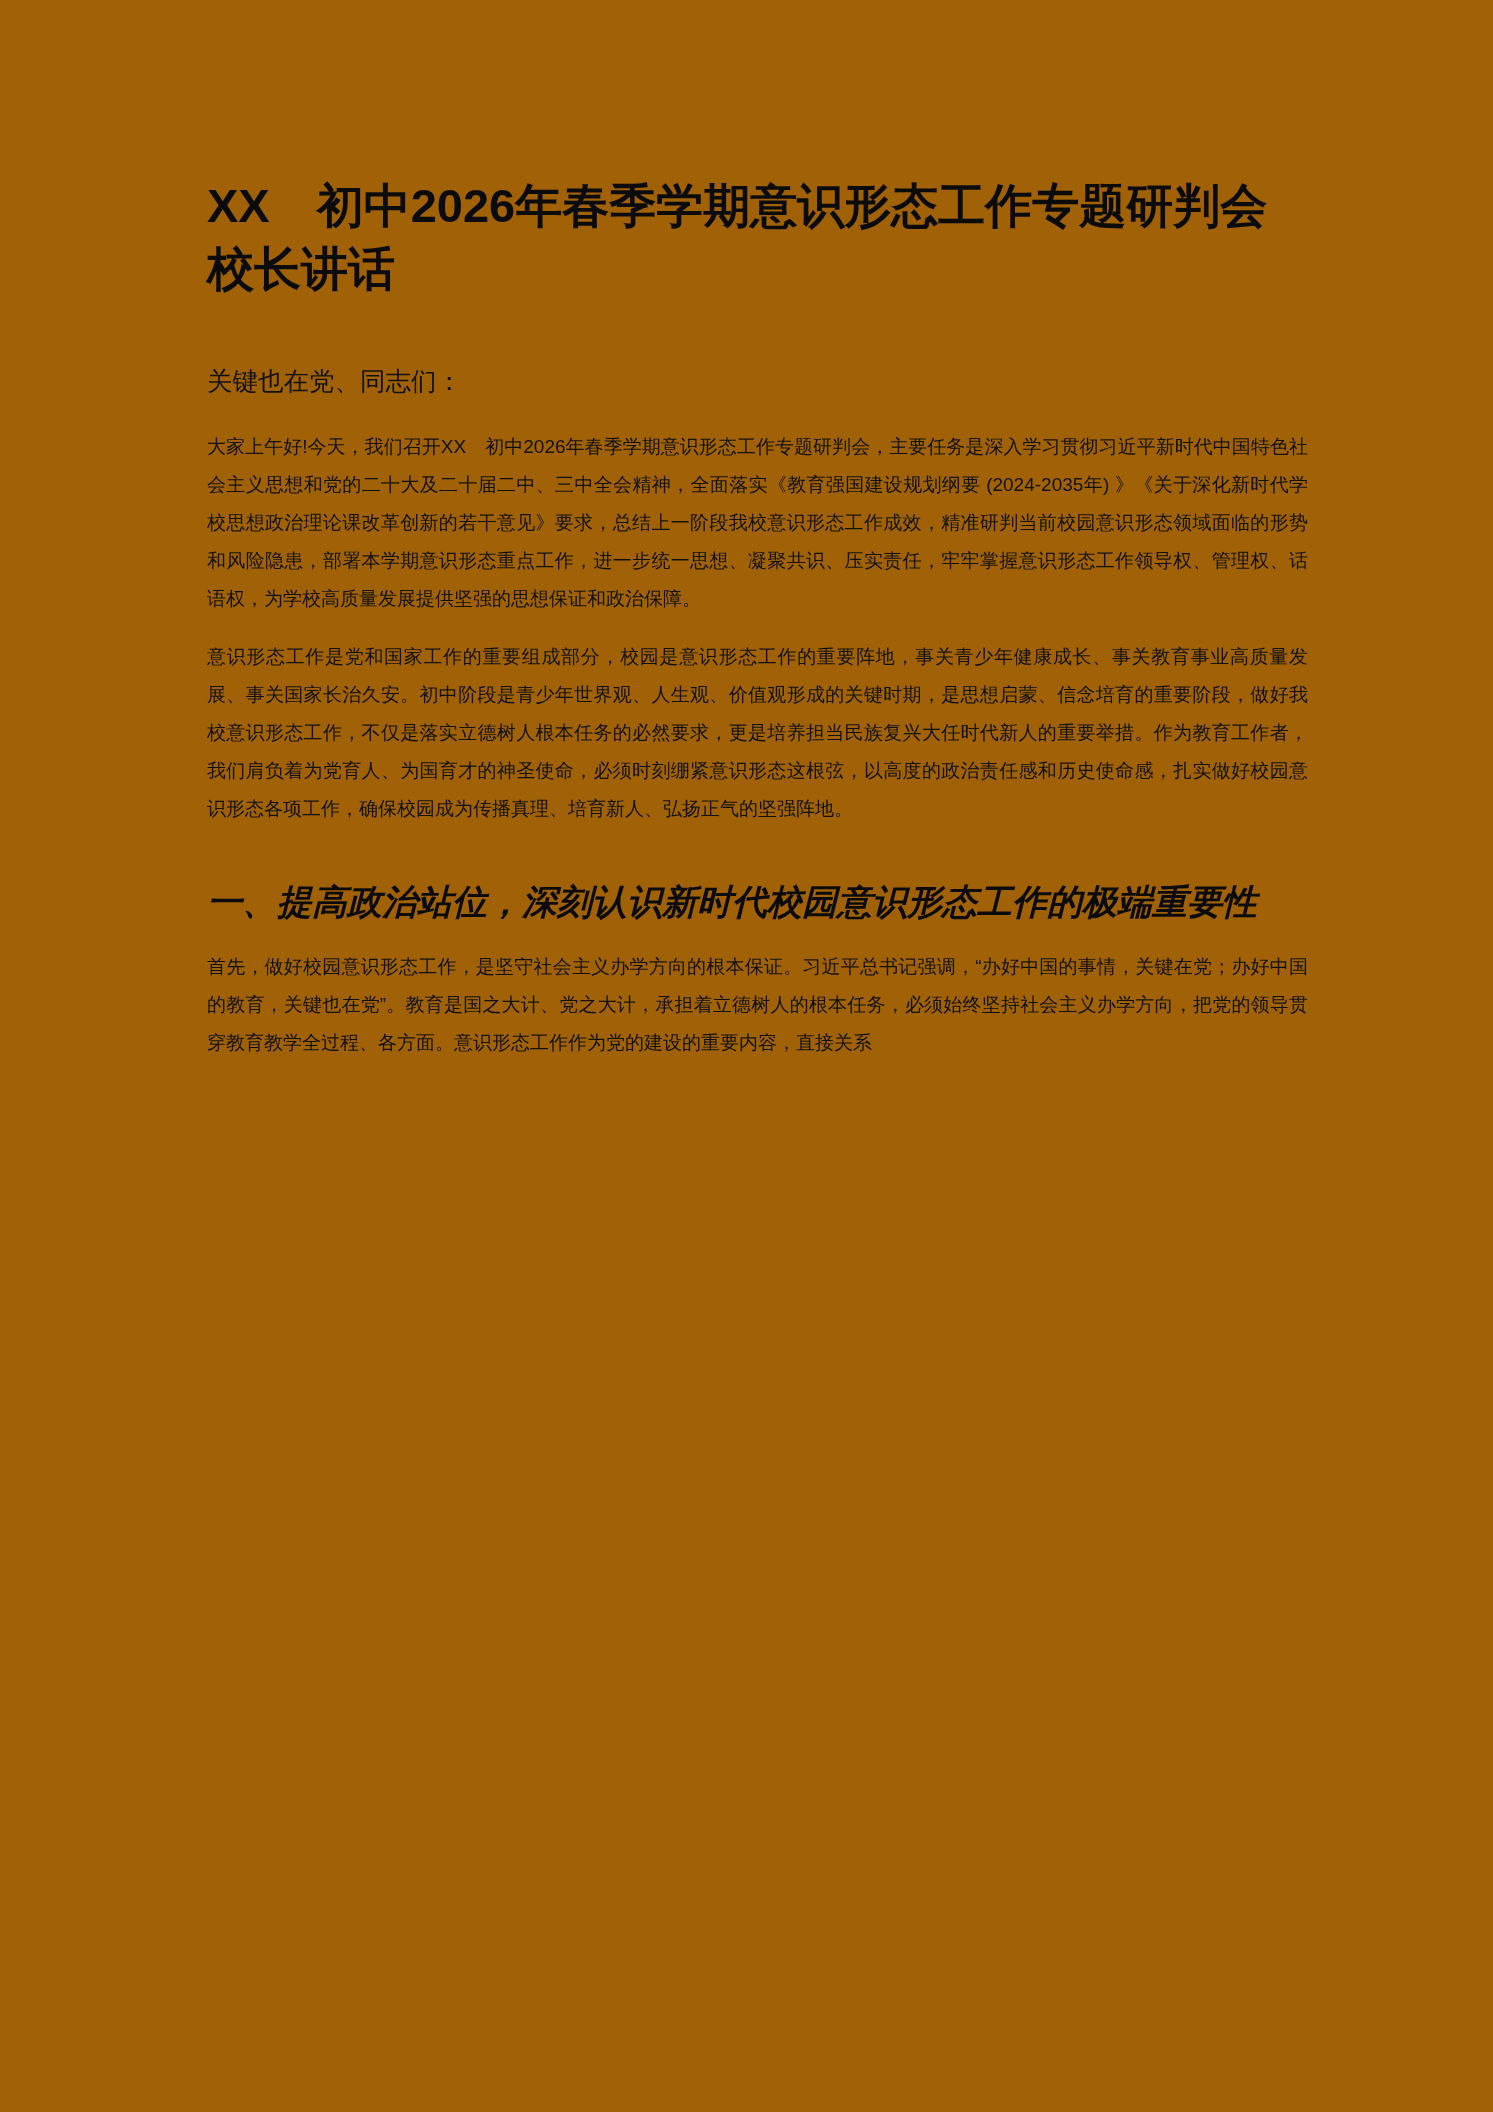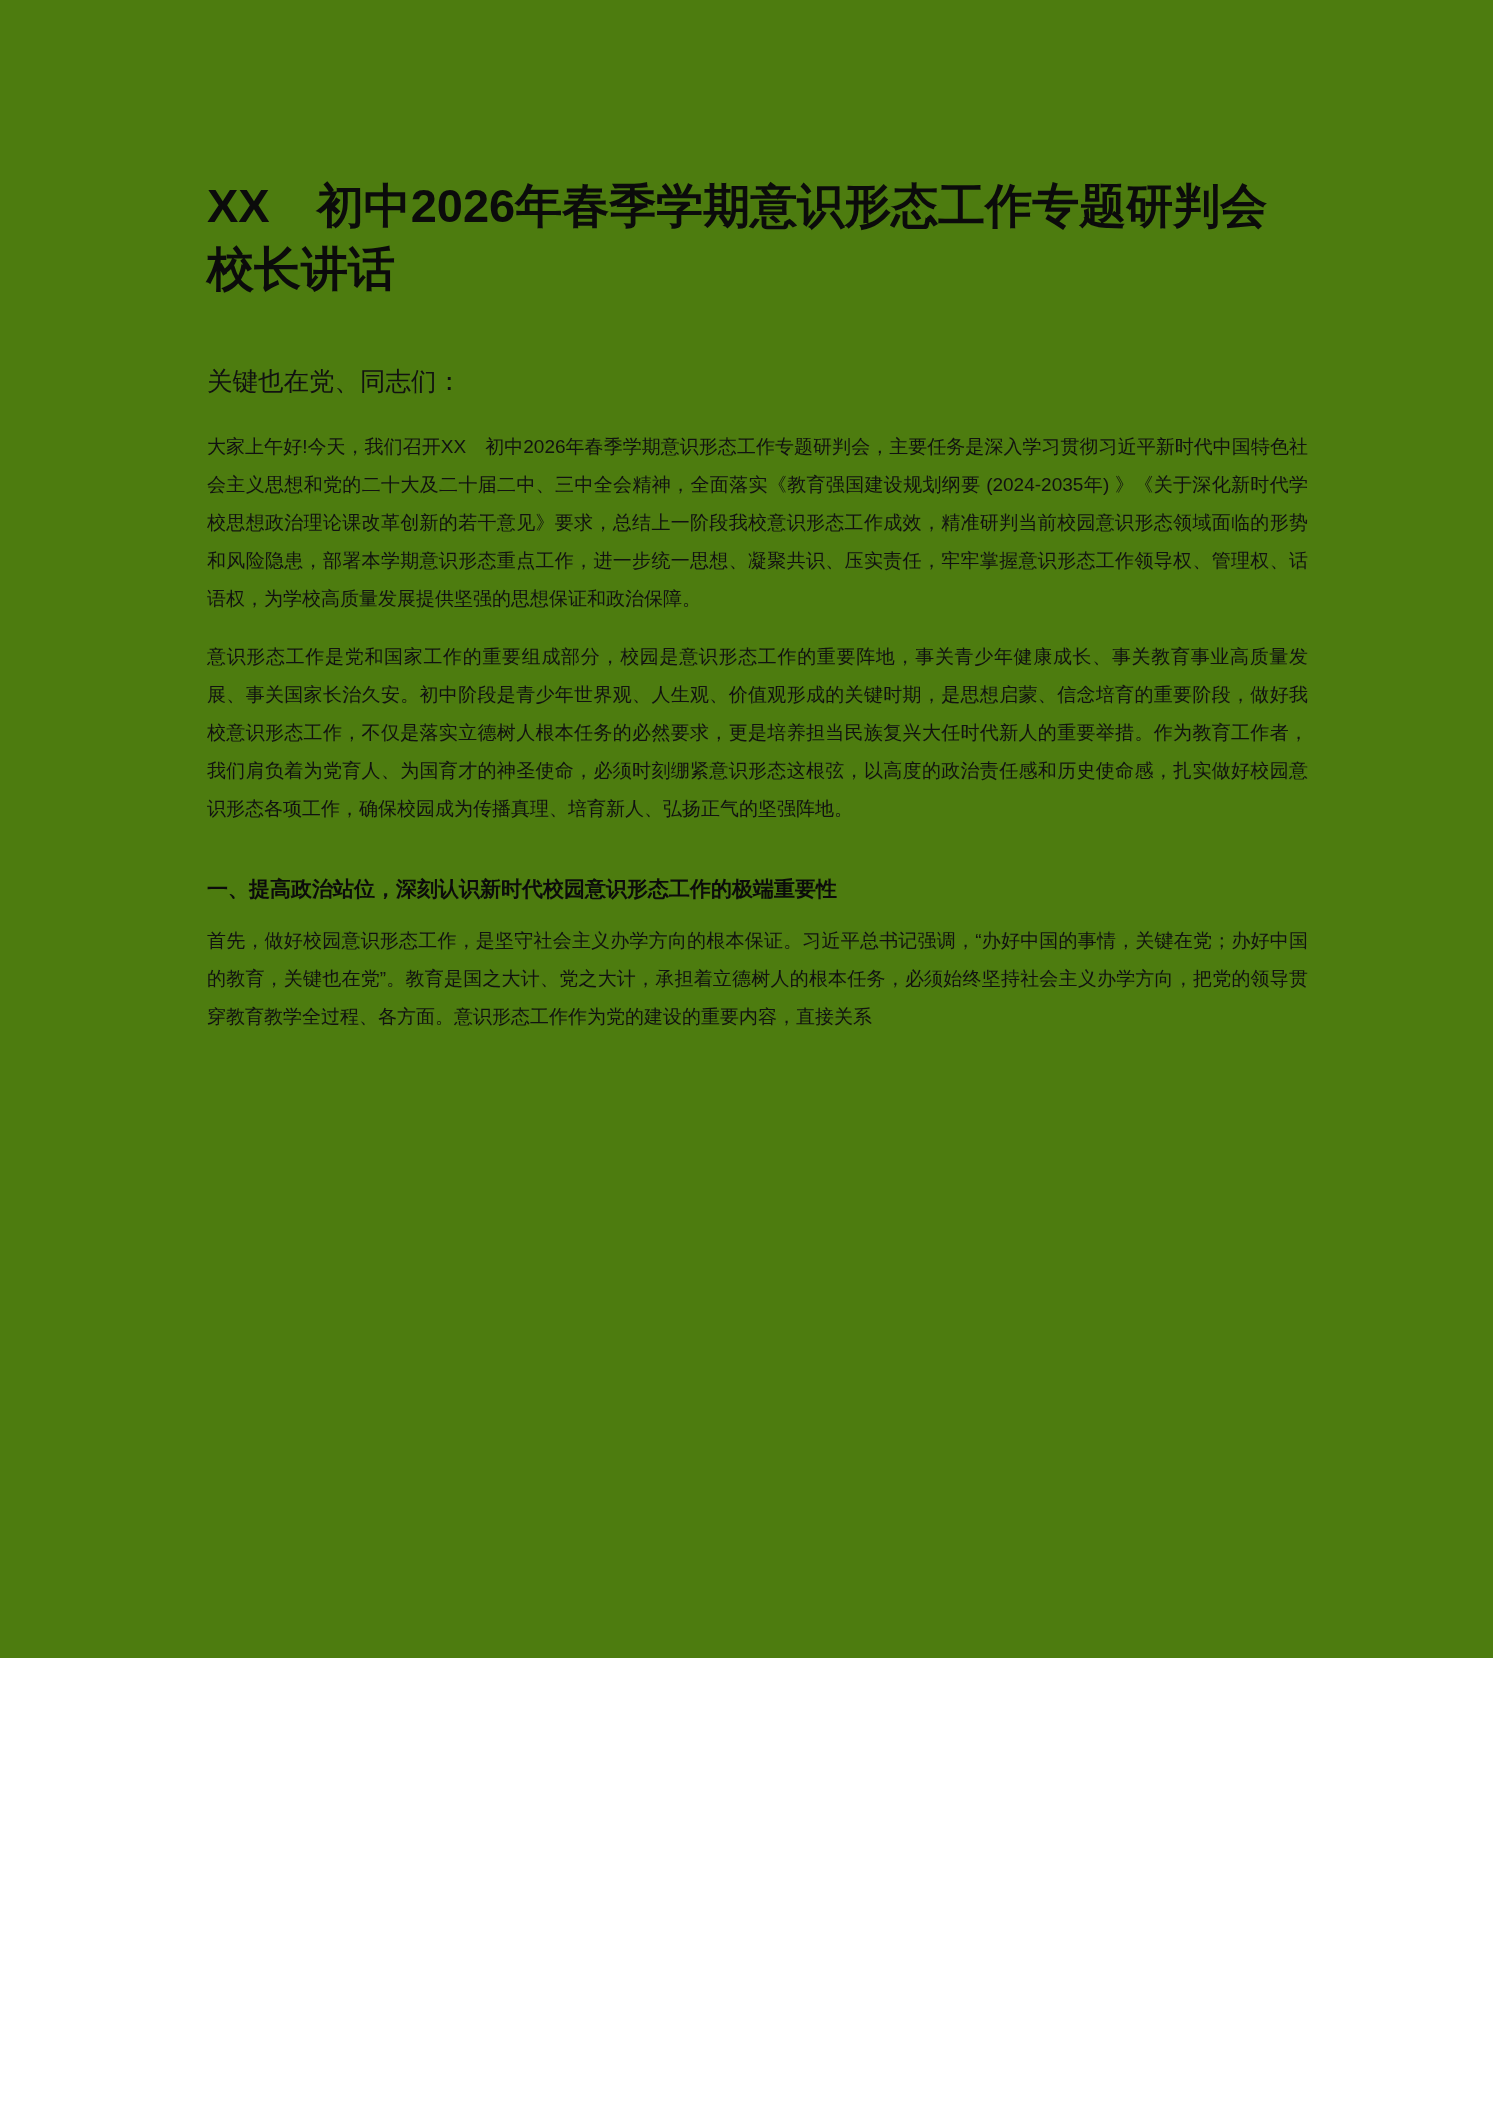--- a/index.html
+++ b/index.html
@@ -10,22 +10,22 @@
   body {
     width: 1493px;
     height: 2112px;
     font-family: "Liberation Sans", "DejaVu Sans", sans-serif;
     color: #000000;
     overflow: hidden;
   }
   .page {
     position: relative;
     width: 1493px;
-    height: 1658px;
-    background: #4d7c0f;
+    height: 2112px;
+    background: #a16207;
     box-sizing: border-box;
     padding: 175px 185px 0 207px;
   }
   .doc-title {
     font-size: 47px;
     font-weight: 700;
     line-height: 1.33;
     letter-spacing: 0px;
     margin: 0 0 62px 0;
     text-align: left;
@@ -40,27 +40,28 @@
   p.body-para {
     font-size: 19px;
     line-height: 2.00;
     margin: 0 0 20px 0;
     text-align: justify;
     text-justify: inter-ideograph;
     color: #111111;
     letter-spacing: 0px;
   }
   h2.section-heading {
-    font-size: 21px;
+    font-size: 35px;
     font-weight: 700;
     line-height: 1.85;
     margin: 42px 0 14px 0;
     text-align: left;
     color: #0b0b0b;
     letter-spacing: 0px;
+    font-style: italic;
   }
 </style>
 </head>
 <body>
 
 <div class="page">
 
   <h1 class="doc-title">XX　初中2026年春季学期意识形态工作专题研判会校长讲话</h1>
 
   <p class="salutation">关键也在党、同志们：</p>

